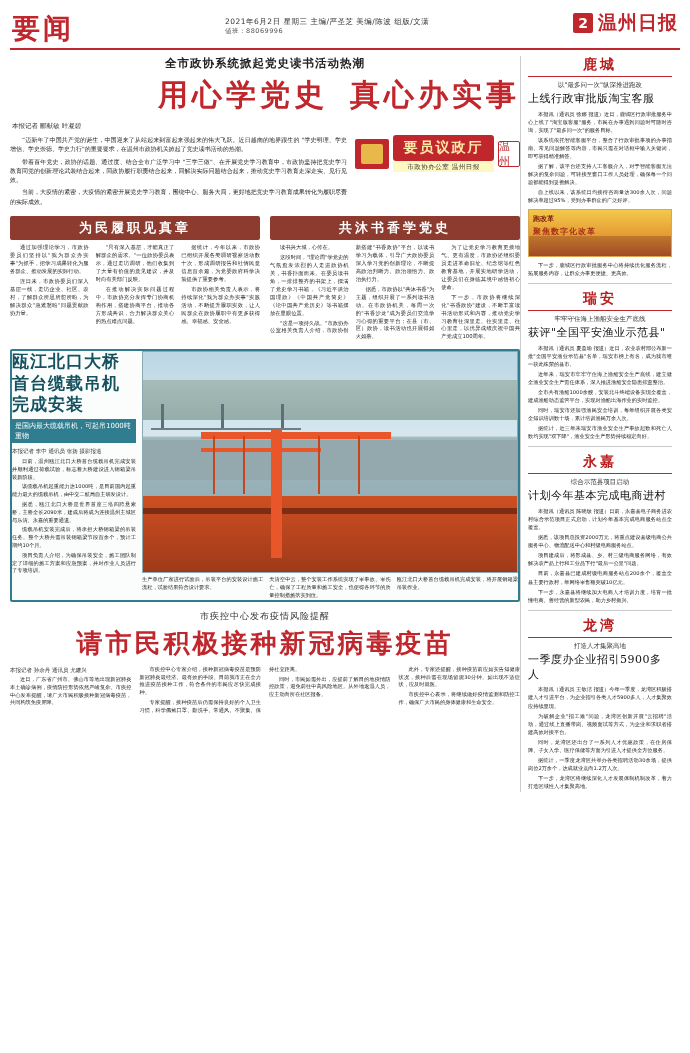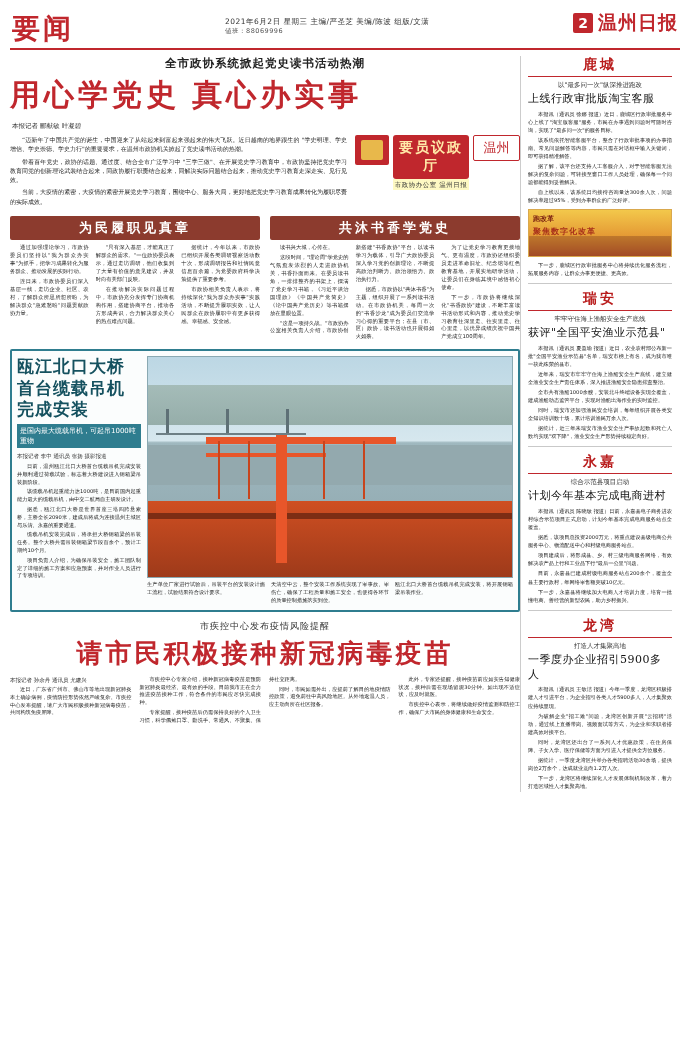--- a/index.html
+++ b/index.html
@@ -39,61 +39,61 @@
   }
 
   
   .body-wrap { display:flex; margin-top:6px; }
   .left-col { width:510px; }
   .right-col { width:152px; border-left:1px solid #ccc; padding-left:7px; }
 
   
   .kicker { text-align:center; font-size:11.5px; font-weight:bold; color:#222; letter-spacing:1px; margin-bottom:4px;}
   .headline {
-    text-align:left;
-    font-family:Liberation Sans, sans-serif;
+    text-align:right;
+    font-family:Liberation Mono, monospace;
     font-size:30px; font-weight:bold; color:#c0272d; letter-spacing:4px;
     margin:2px 0 6px 0;
   }
   .byline { font-size:6.5px; color:#333; margin:2px 0 4px 2px; }
 
   .lead-area { display:flex; gap:8px; }
   .lead-text { flex:1; font-size:6px; line-height:1.55; color:#222; text-align:justify; }
   .lead-text p { margin:0 0 3px 0; text-indent:12px; }
   .badge-box { width:165px; }
   .badge {
     background:#c0272d; color:#ffe9a8; border-radius:3px;
     padding:4px 6px; text-align:center;
   }
   .badge .b1 { font-family:"DejaVu Serif","Liberation Serif",serif; font-size:14px; font-weight:bold; letter-spacing:2px; color:#ffe9a8; }
   .badge-sub { background:#fef9c3; color:#333; font-size:6.5px; text-align:center; padding:2px 0 0 0; letter-spacing:0.5px;}
-  .badge-row { display:flex; align-items:flex-start; gap:4px; }
+  .badge-row { display:flex; align-items:center; gap:4px; }
   .badge-emblem { width:34px; height:30px; background:#c0272d; border-radius:2px; position:relative; }
   .badge-emblem:after{
     content:""; position:absolute; left:6px; top:5px; width:22px; height:20px;
     background:#e8b84b; border-radius:2px;
   }
-  .stamp { width:47px; height:26px; border:1.5px solid #c0272d; color:#c0272d; font-size:13px;
+  .stamp { width:22px; height:26px; border:1.5px solid #c0272d; color:#c0272d; font-size:11px;
            display:flex;align-items:center;justify-content:center; border-radius:2px;}
 
   
   .sub-two { display:flex; gap:10px; margin-top:7px; }
   .sub-col { flex:1; }
   .sub-head {
     background:#8c3b2e; color:#fff; text-align:center;
     font-family:"DejaVu Serif","Liberation Serif",serif;
     font-size:13px; font-weight:bold; letter-spacing:3px; padding:3px 0; border-radius:2px;
   }
   .txtcols { column-count:3; column-gap:7px; font-size:5.3px; line-height:1.5; text-align:justify; color:#222; margin-top:4px;}
   .txtcols p { margin:0 0 2px 0; text-indent:10px; }
   .txtcols2 { column-count:3; }
 
   
   .feature {
-    margin-top:8px; border:2px solid #2f7d8f; border-radius:2px; padding:5px;
+    margin-top:8px; border:2px solid #2f7d8f; border-radius:2px; 
     display:flex; gap:6px; background:#fbfdfd;
   }
   .feature-left { width:124px; }
   .feature-title {
     font-family:"DejaVu Serif","Liberation Serif",serif;
     font-size:17px; font-weight:bold; color:#15515f; line-height:1.25; letter-spacing:1px;
   }
   .feature-sub { font-size:7px; color:#fff; background:#2f7d8f; display:inline-block; padding:2px 3px; margin-top:4px; }
   .feature-byline { font-size:5.5px; color:#333; margin-top:5px; }
   .feature-body { font-size:5.2px; line-height:1.5; text-align:justify; color:#222; margin-top:3px;}

